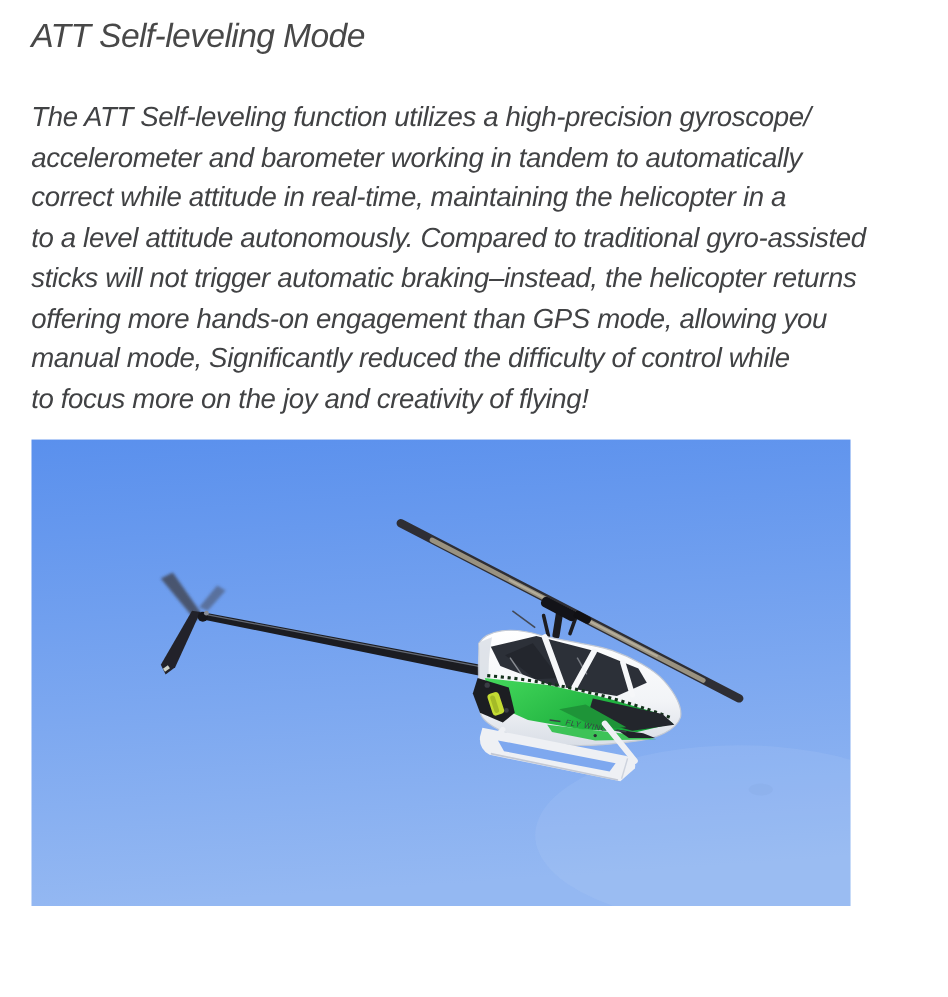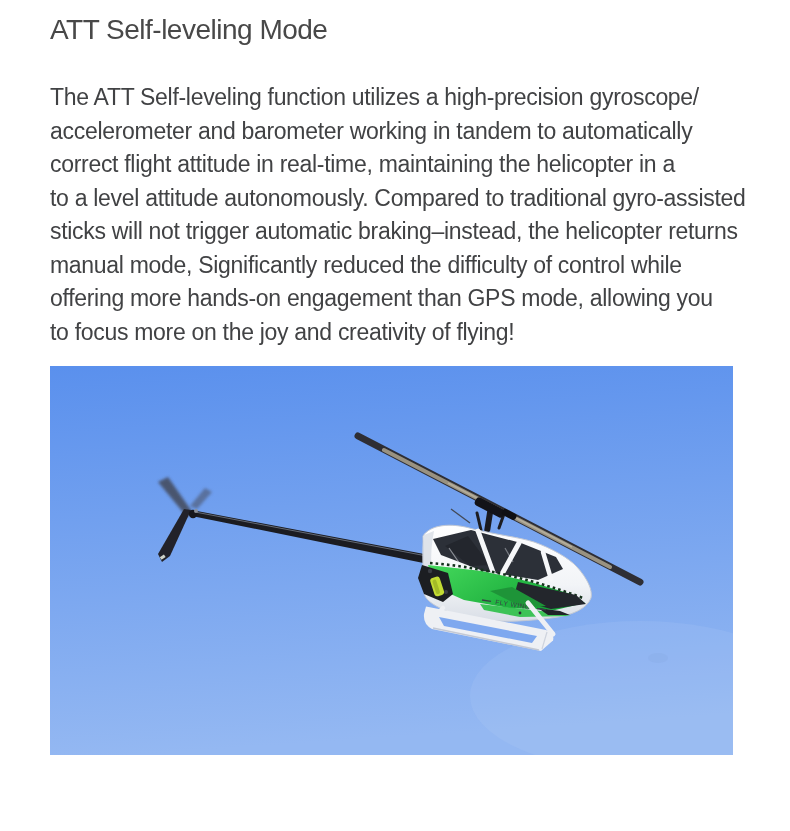--- a/index.html
+++ b/index.html
@@ -1,21 +1,21 @@
 <!DOCTYPE html>
 <html><head>
 <meta charset="utf-8">
 <style>
   html, body { margin: 0; padding: 0; background: #ffffff; }
   body {
     width: 790px;
     font-family: "Liberation Sans", "DejaVu Sans", sans-serif;
     color: #424345;
   }
-  .page { padding: 13px 34px 42px 50px; }
+  .page { padding: 13px 34px 42px 26px; font-style: italic; }
   .title {
     margin: 0;
     font-size: 28px;
     line-height: 34px;
     font-weight: 500;
     letter-spacing: -0.5px;
     color: #484848;
   }
   .para { margin-top: 34px; }
   .para .line {
@@ -36,25 +36,25 @@
 </head>
 <body>
 
 <main class="page">
 
   <h1 class="title">ATT Self-leveling Mode</h1>
 
   <div class="para">
     <div class="line">The ATT Self-leveling function utilizes a high-precision gyroscope/</div>
     <div class="line">accelerometer and barometer working in tandem to automatically</div>
-    <div class="line">correct flight attitude in real-time, maintaining the helicopter in a</div>
+    <div class="line">correct while attitude in real-time, maintaining the helicopter in a</div>
     <div class="line">to a level attitude autonomously. Compared to traditional gyro-assisted</div>
     <div class="line">sticks will not trigger automatic braking–instead, the helicopter returns</div>
+    <div class="line">offering more hands-on engagement than GPS mode, allowing you</div>
     <div class="line">manual mode, Significantly reduced the difficulty of control while</div>
-    <div class="line">offering more hands-on engagement than GPS mode, allowing you</div>
     <div class="line">to focus more on the joy and creativity of flying!</div>
   </div>
 
   <figure class="photo">
     <svg viewBox="0 0 683 389" xmlns="http://www.w3.org/2000/svg">
       <defs>
         <linearGradient id="skyGrad" x1="0" y1="0" x2="0.12" y2="1">
           <stop offset="0" stop-color="#5a90ed"></stop>
           <stop offset="1" stop-color="#94b8f2"></stop>
         </linearGradient>

